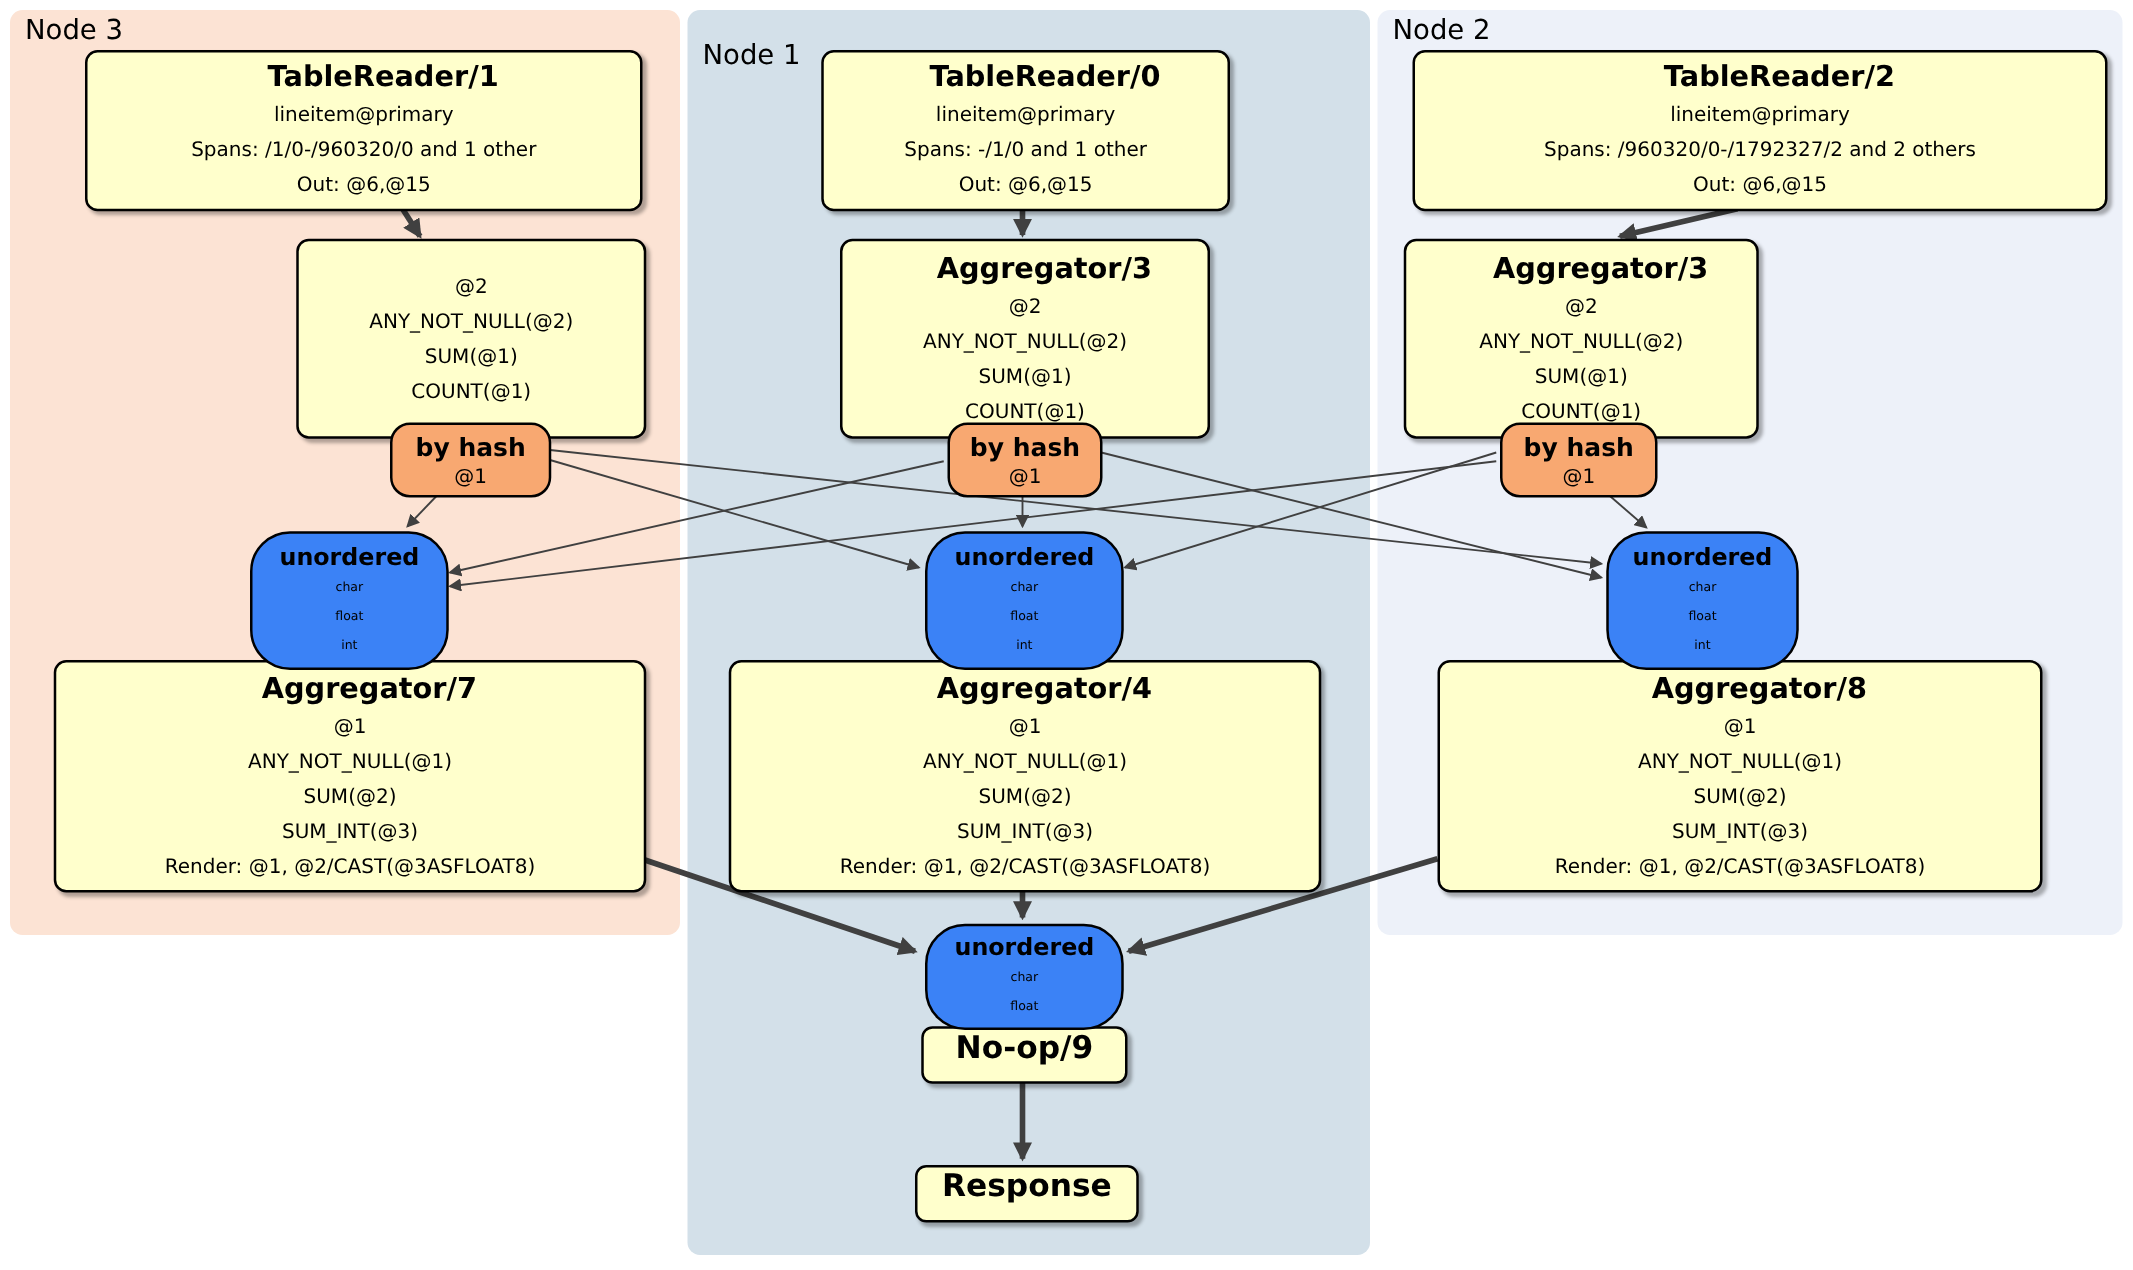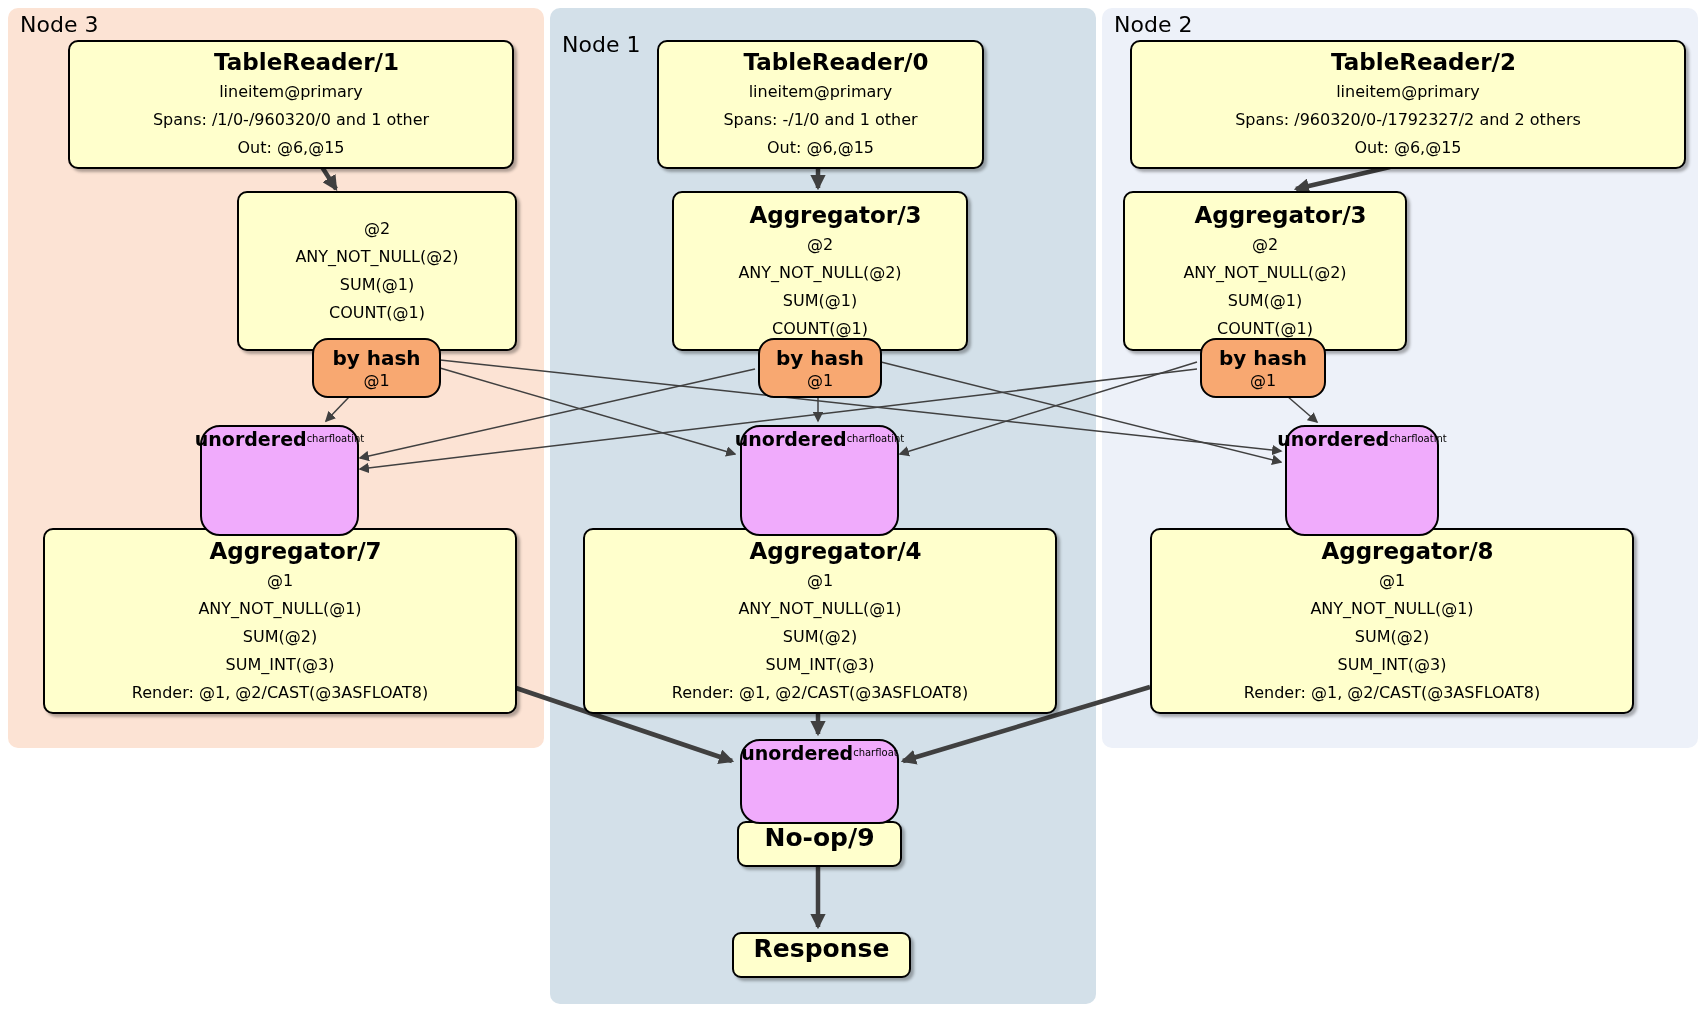--- a/index.html
+++ b/index.html
@@ -33,22 +33,22 @@
   }
 
   .router{
     position:absolute;z-index:4;background:#f8a871;border:2px solid #000;border-radius:16px;
     text-align:center;display:flex;flex-direction:column;justify-content:center;
   }
   .router .t{font-weight:700;font-size:20px;line-height:25px;}
   .router .l{font-size:16px;line-height:19px;}
 
   .sync{
-    position:absolute;z-index:4;background:#f0abfc;border:2px solid #000;border-radius:20px;
-    text-align:center;display:flex;flex-direction:row;justify-content:center;
+    position:absolute;z-index:4;background:#3b82f6;border:2px solid #000;border-radius:32px;
+    text-align:center;display:flex;flex-direction:column;justify-content:center;
   }
   .sync .t{font-weight:700;font-size:19px;line-height:25px;}
   .sync .l{font-size:10px;line-height:23px;}
 </style>
 </head>
 <body>
 
 <div id="stage">
 
   <div class="panel" id="panel-node3"></div>

